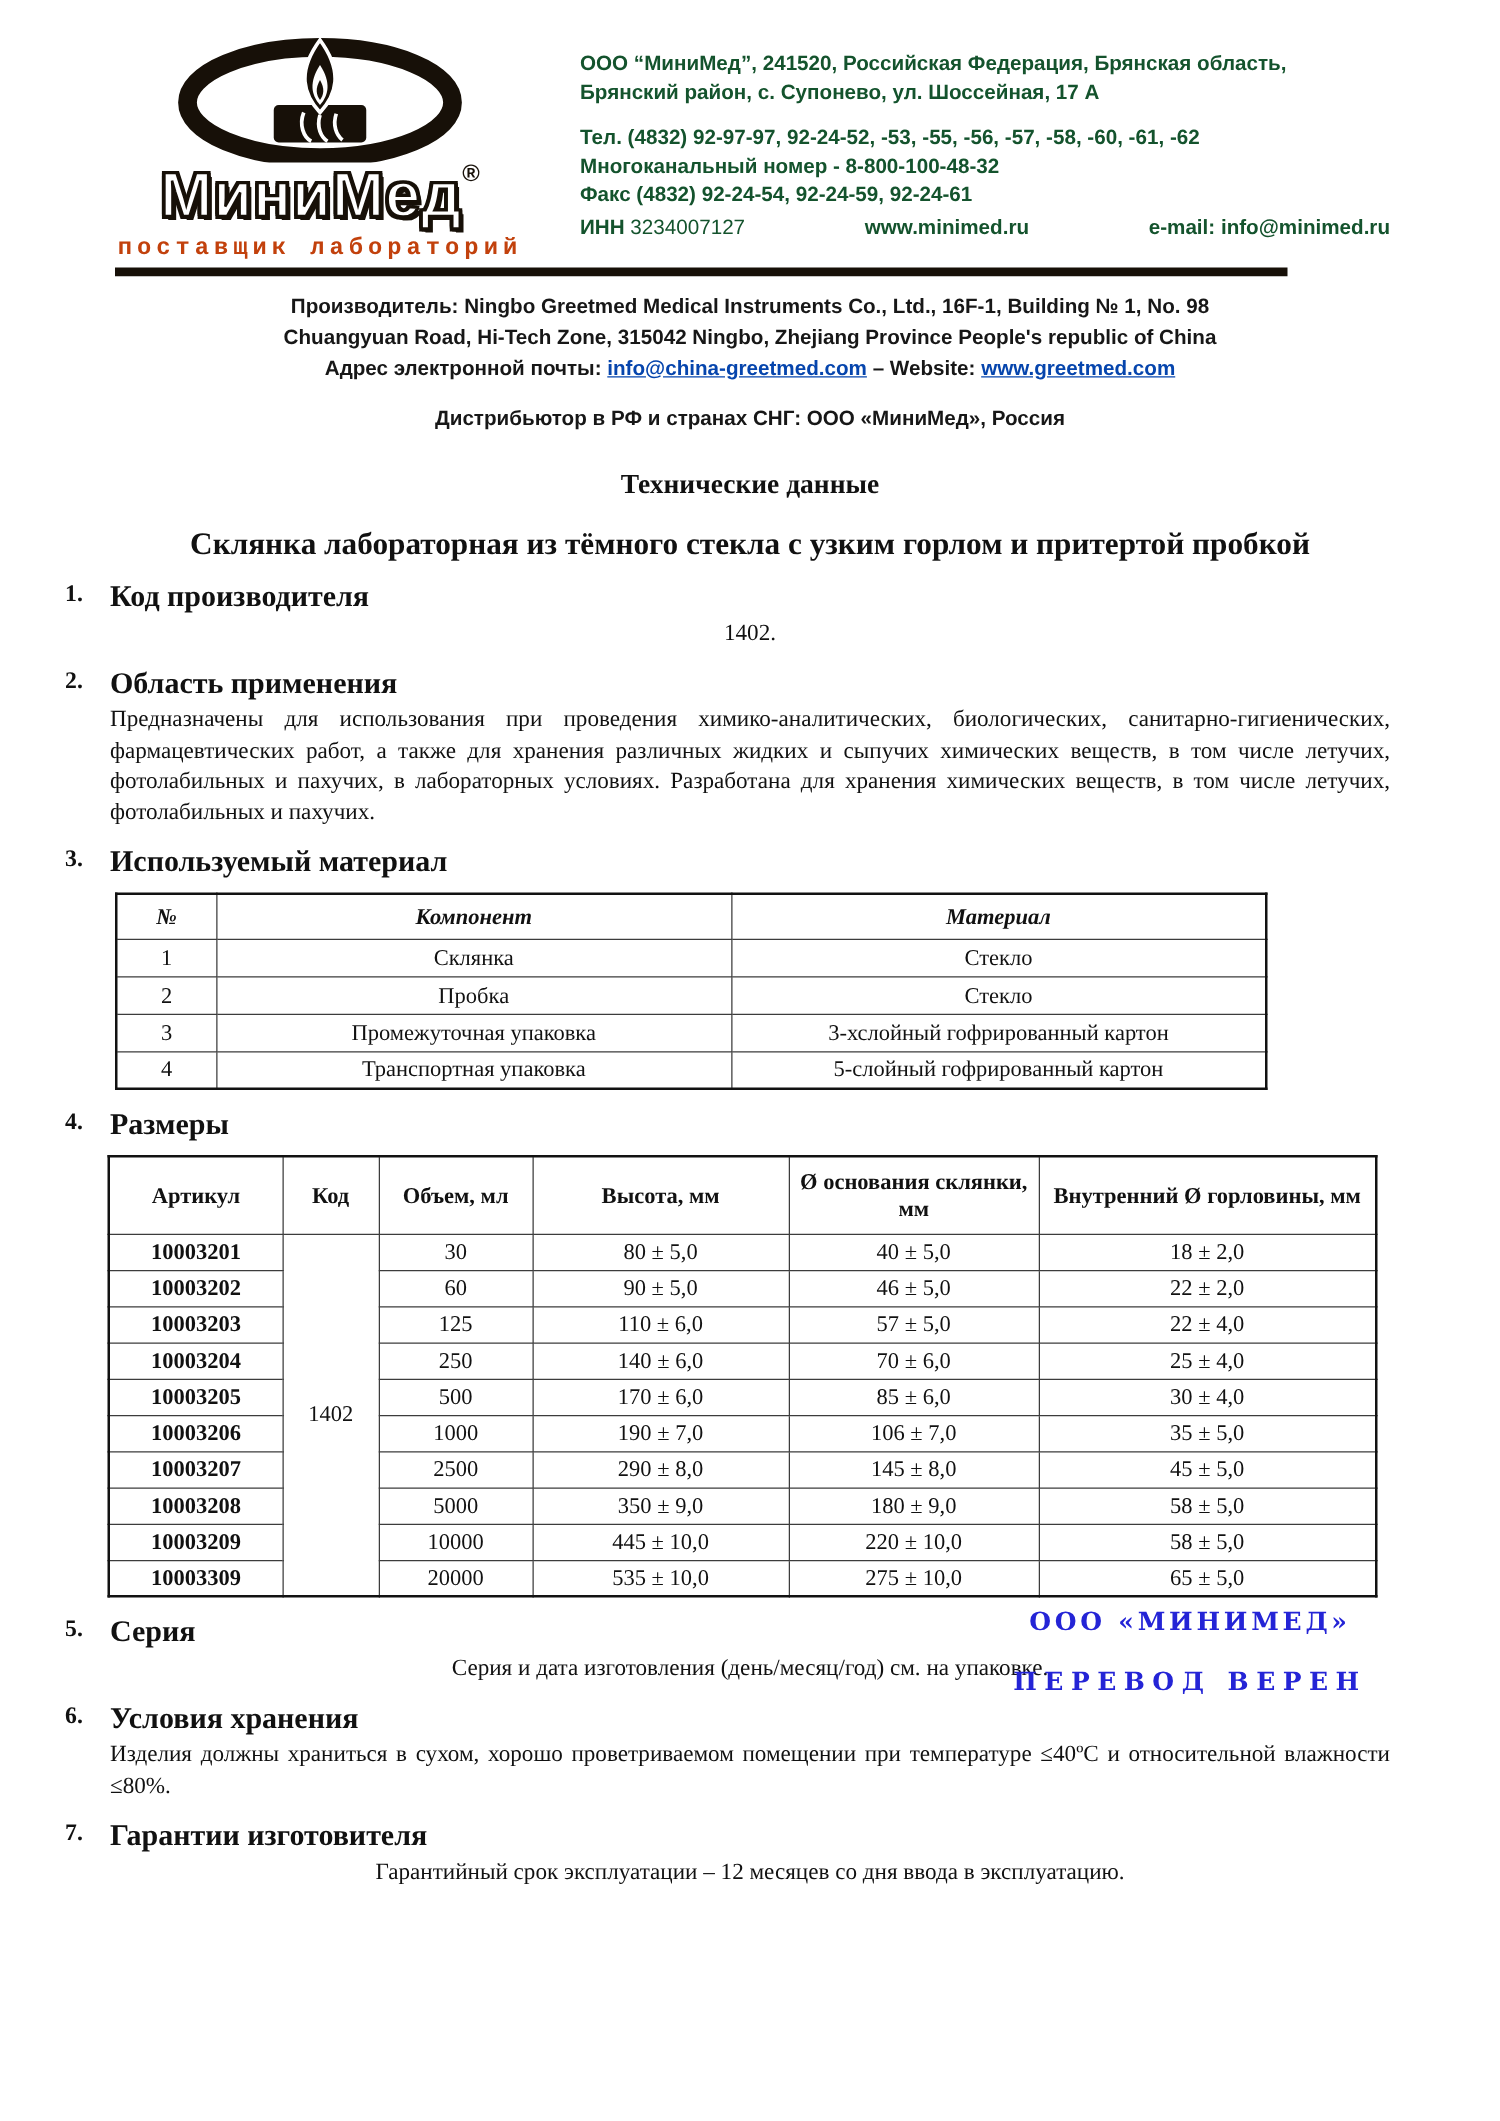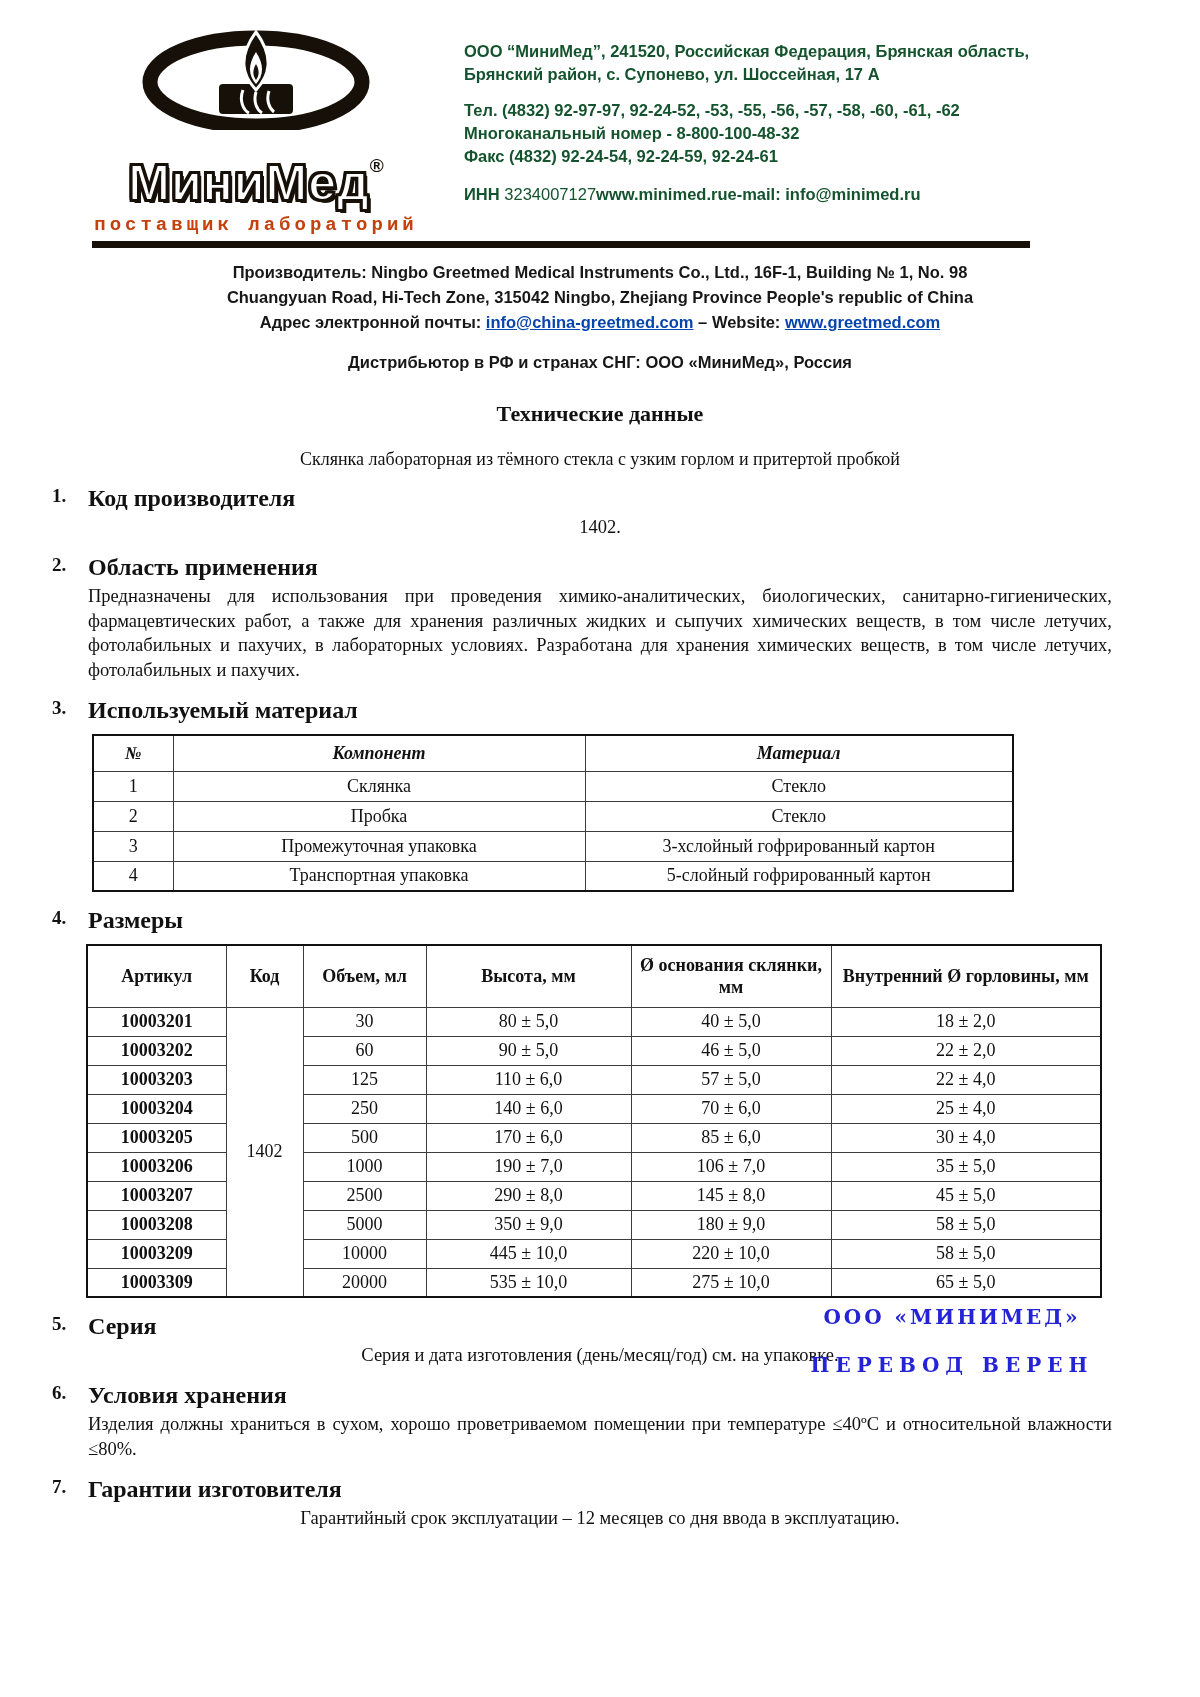--- a/index.html
+++ b/index.html
@@ -10,44 +10,43 @@
   }
   
   .hdr{display:flex;}
   .logo-block{width:336px;flex:0 0 336px;text-align:center;}
   .logo-svg{display:block;margin:0 auto;}
   .logo-wordmark{
     font-family:"Liberation Sans",sans-serif;font-weight:800;font-size:50px;line-height:1.02;
     letter-spacing:1px;color:#fff;white-space:nowrap;
     -webkit-text-stroke:2px #171008;
     text-shadow:3px 3px 0 #171008,-2px -2px 0 #171008,2px -2px 0 #171008,-2px 2px 0 #171008,2px 2px 0 #171008,0 2px 0 #171008,2px 0 0 #171008,0 -2px 0 #171008,-2px 0 0 #171008;
-    margin-top:26px;
   }
   .logo-reg{font-size:19px;color:#171008;-webkit-text-stroke:0;text-shadow:none;vertical-align:28px;letter-spacing:0;}
   .logo-tagline{
     font-family:Liberation Mono, monospace;font-weight:bold;font-size:19px;letter-spacing:4px;
     margin-top:5px;color:#c2410c;white-space:nowrap;
   }
   .hdr-info{flex:1;margin-left:40px;padding-top:10px;
     font-family:"Liberation Sans",sans-serif;font-weight:bold;font-size:16.5px;line-height:1.4;color:#14532d;}
   .hdr-gap{height:13px;}
-  .inn-row{display:flex;justify-content:flex-start;margin-top:15px;}
+  .inn-row{display:flex;justify-content:space-between;margin-top:3px;}
   .inn-value{font-weight:normal;}
   
   .divider{height:7px;background:#171008;width:938px;margin:5px 0 0 4px;}
   
   .mfr{display:flex;margin-top:8px;}
   .greetmed{width:236px;flex:0 0 236px;padding-top:4px;}
   .mfr-text{flex:1;text-align:center;font-family:"Liberation Sans",sans-serif;font-weight:bold;
     font-size:16.5px;line-height:1.5;padding-top:4px;color:#171717;}
   .mfr-text a{color:var(--link-blue,#0645ad);text-decoration:underline;}
   .distributor{margin-top:16px;}
   
   .title{ text-align:center;font-size:22px;font-weight:bold;margin:26px 0 0;}
-  .subtitle{text-align:center;font-size:18px;font-weight:normal;margin:22px 0 0;}
+  .subtitle{text-align:center;font-size:25px;font-weight:bold;margin:22px 0 0;}
   
   .secs{margin-top:6px;}
   .sec{margin-top:15px;position:relative;}
   .sec-num{position:absolute;left:-36px;top:0;font-weight:bold;font-size:19px;}
   .sec-title{font-weight:bold;font-size:24px;}
   .sec-body{font-size:18.5px;line-height:1.32;text-align:justify;margin-top:3px;}
   .sec-body.short{text-align:center;}
   
   table{border-collapse:collapse;font-size:18px;table-layout:fixed;}
   th,td{border:1px solid #3c3c3c;text-align:center;padding:3px 6px;box-sizing:border-box;overflow:hidden;}

